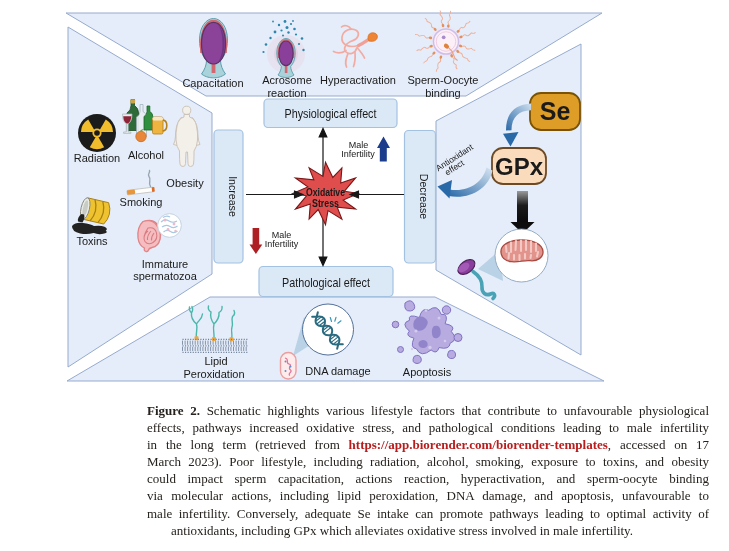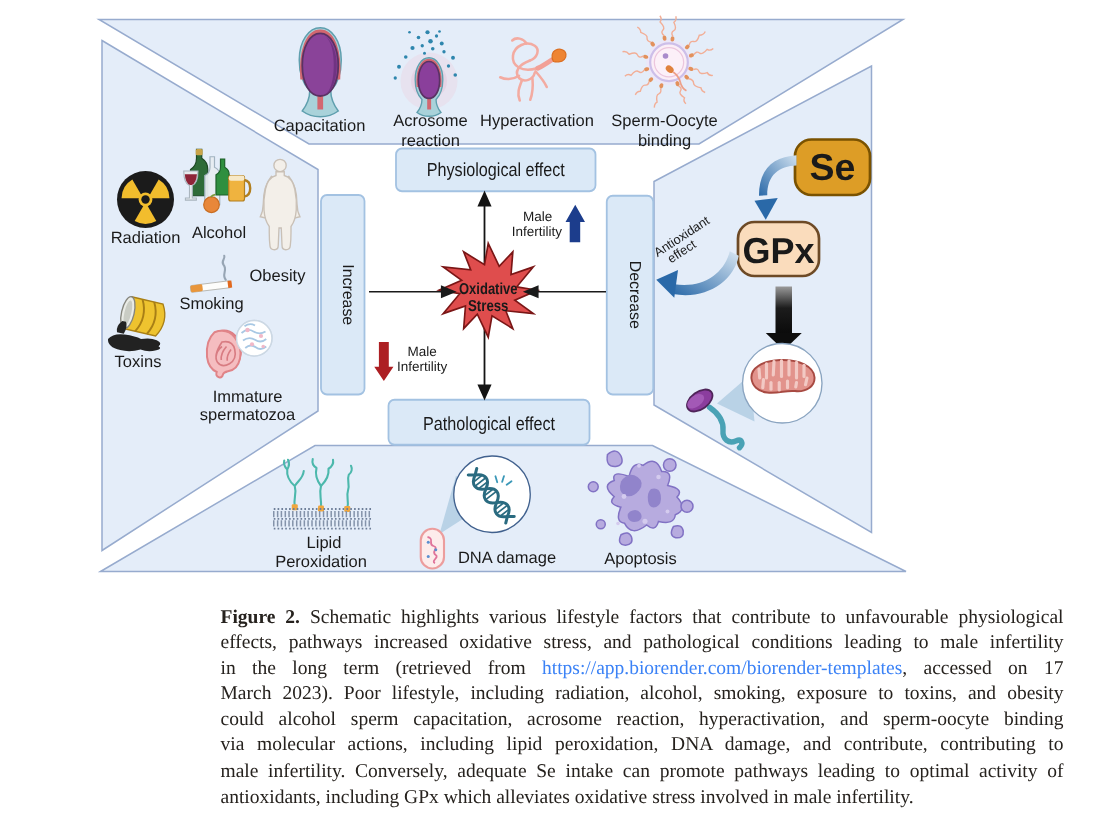--- a/index.html
+++ b/index.html
@@ -1,20 +1,20 @@
 <!DOCTYPE html>
 <html><head>
 <meta charset="utf-8">
 <style>
 html,body{margin:0;padding:0;background:#fff;}
 #page{position:relative;width:729px;height:551px;background:#fff;overflow:hidden;}
 #cap{position:absolute;left:147px;top:402px;width:562px;font-family:"Liberation Serif",serif;font-size:13px;line-height:17.1px;color:#26221e;}
 .cl{text-align:justify;text-align-last:justify;white-space:nowrap0;}
-.cl.last{text-align-last:left;}
-#cap .lnk{color:#3b82f6;}
+.cl.last{text-align-last:left;margin-left:24px;}
+#cap .lnk{color:#b91c1c;font-weight:bold;}
 svg text{font-family:"Liberation Sans",sans-serif;fill:#1a1a1a;}
 </style>
 </head>
 <body>
 <div id="page">
 <svg id="diag" width="729" height="402" viewBox="0 0 729 402" style="position:absolute;left:0;top:0">
 <defs>
 <linearGradient id="blk" x1="0" y1="0" x2="0" y2="1">
  <stop offset="0" stop-color="#9a9a9a"></stop>
           <stop offset="0.45" stop-color="#1c1c1c"></stop>
@@ -398,18 +398,18 @@
 <text x="338" y="375" text-anchor="middle">DNA damage</text>
 <text x="427" y="376" text-anchor="middle">Apoptosis</text>
 </g>
 </svg>
 
 <div id="cap">
 <div class="cl"><b>Figure 2.</b> Schematic highlights various lifestyle factors that contribute to unfavourable physiological</div>
 <div class="cl">effects, pathways increased oxidative stress, and pathological conditions leading to male infertility</div>
 <div class="cl">in the long term (retrieved from <span class="lnk">https://app.biorender.com/biorender-templates</span>, accessed on 17</div>
 <div class="cl">March 2023). Poor lifestyle, including radiation, alcohol, smoking, exposure to toxins, and obesity</div>
-<div class="cl">could alcohol sperm capacitation, acrosome reaction, hyperactivation, and sperm-oocyte binding</div>
-<div class="cl">via molecular actions, including lipid peroxidation, DNA damage, and contribute, contributing to</div>
+<div class="cl">could impact sperm capacitation, actions reaction, hyperactivation, and sperm-oocyte binding</div>
+<div class="cl">via molecular actions, including lipid peroxidation, DNA damage, and apoptosis, unfavourable to</div>
 <div class="cl">male infertility. Conversely, adequate Se intake can promote pathways leading to optimal activity of</div>
 <div class="cl last">antioxidants, including GPx which alleviates oxidative stress involved in male infertility.</div>
 </div>
 </div>
 
 </body></html>

